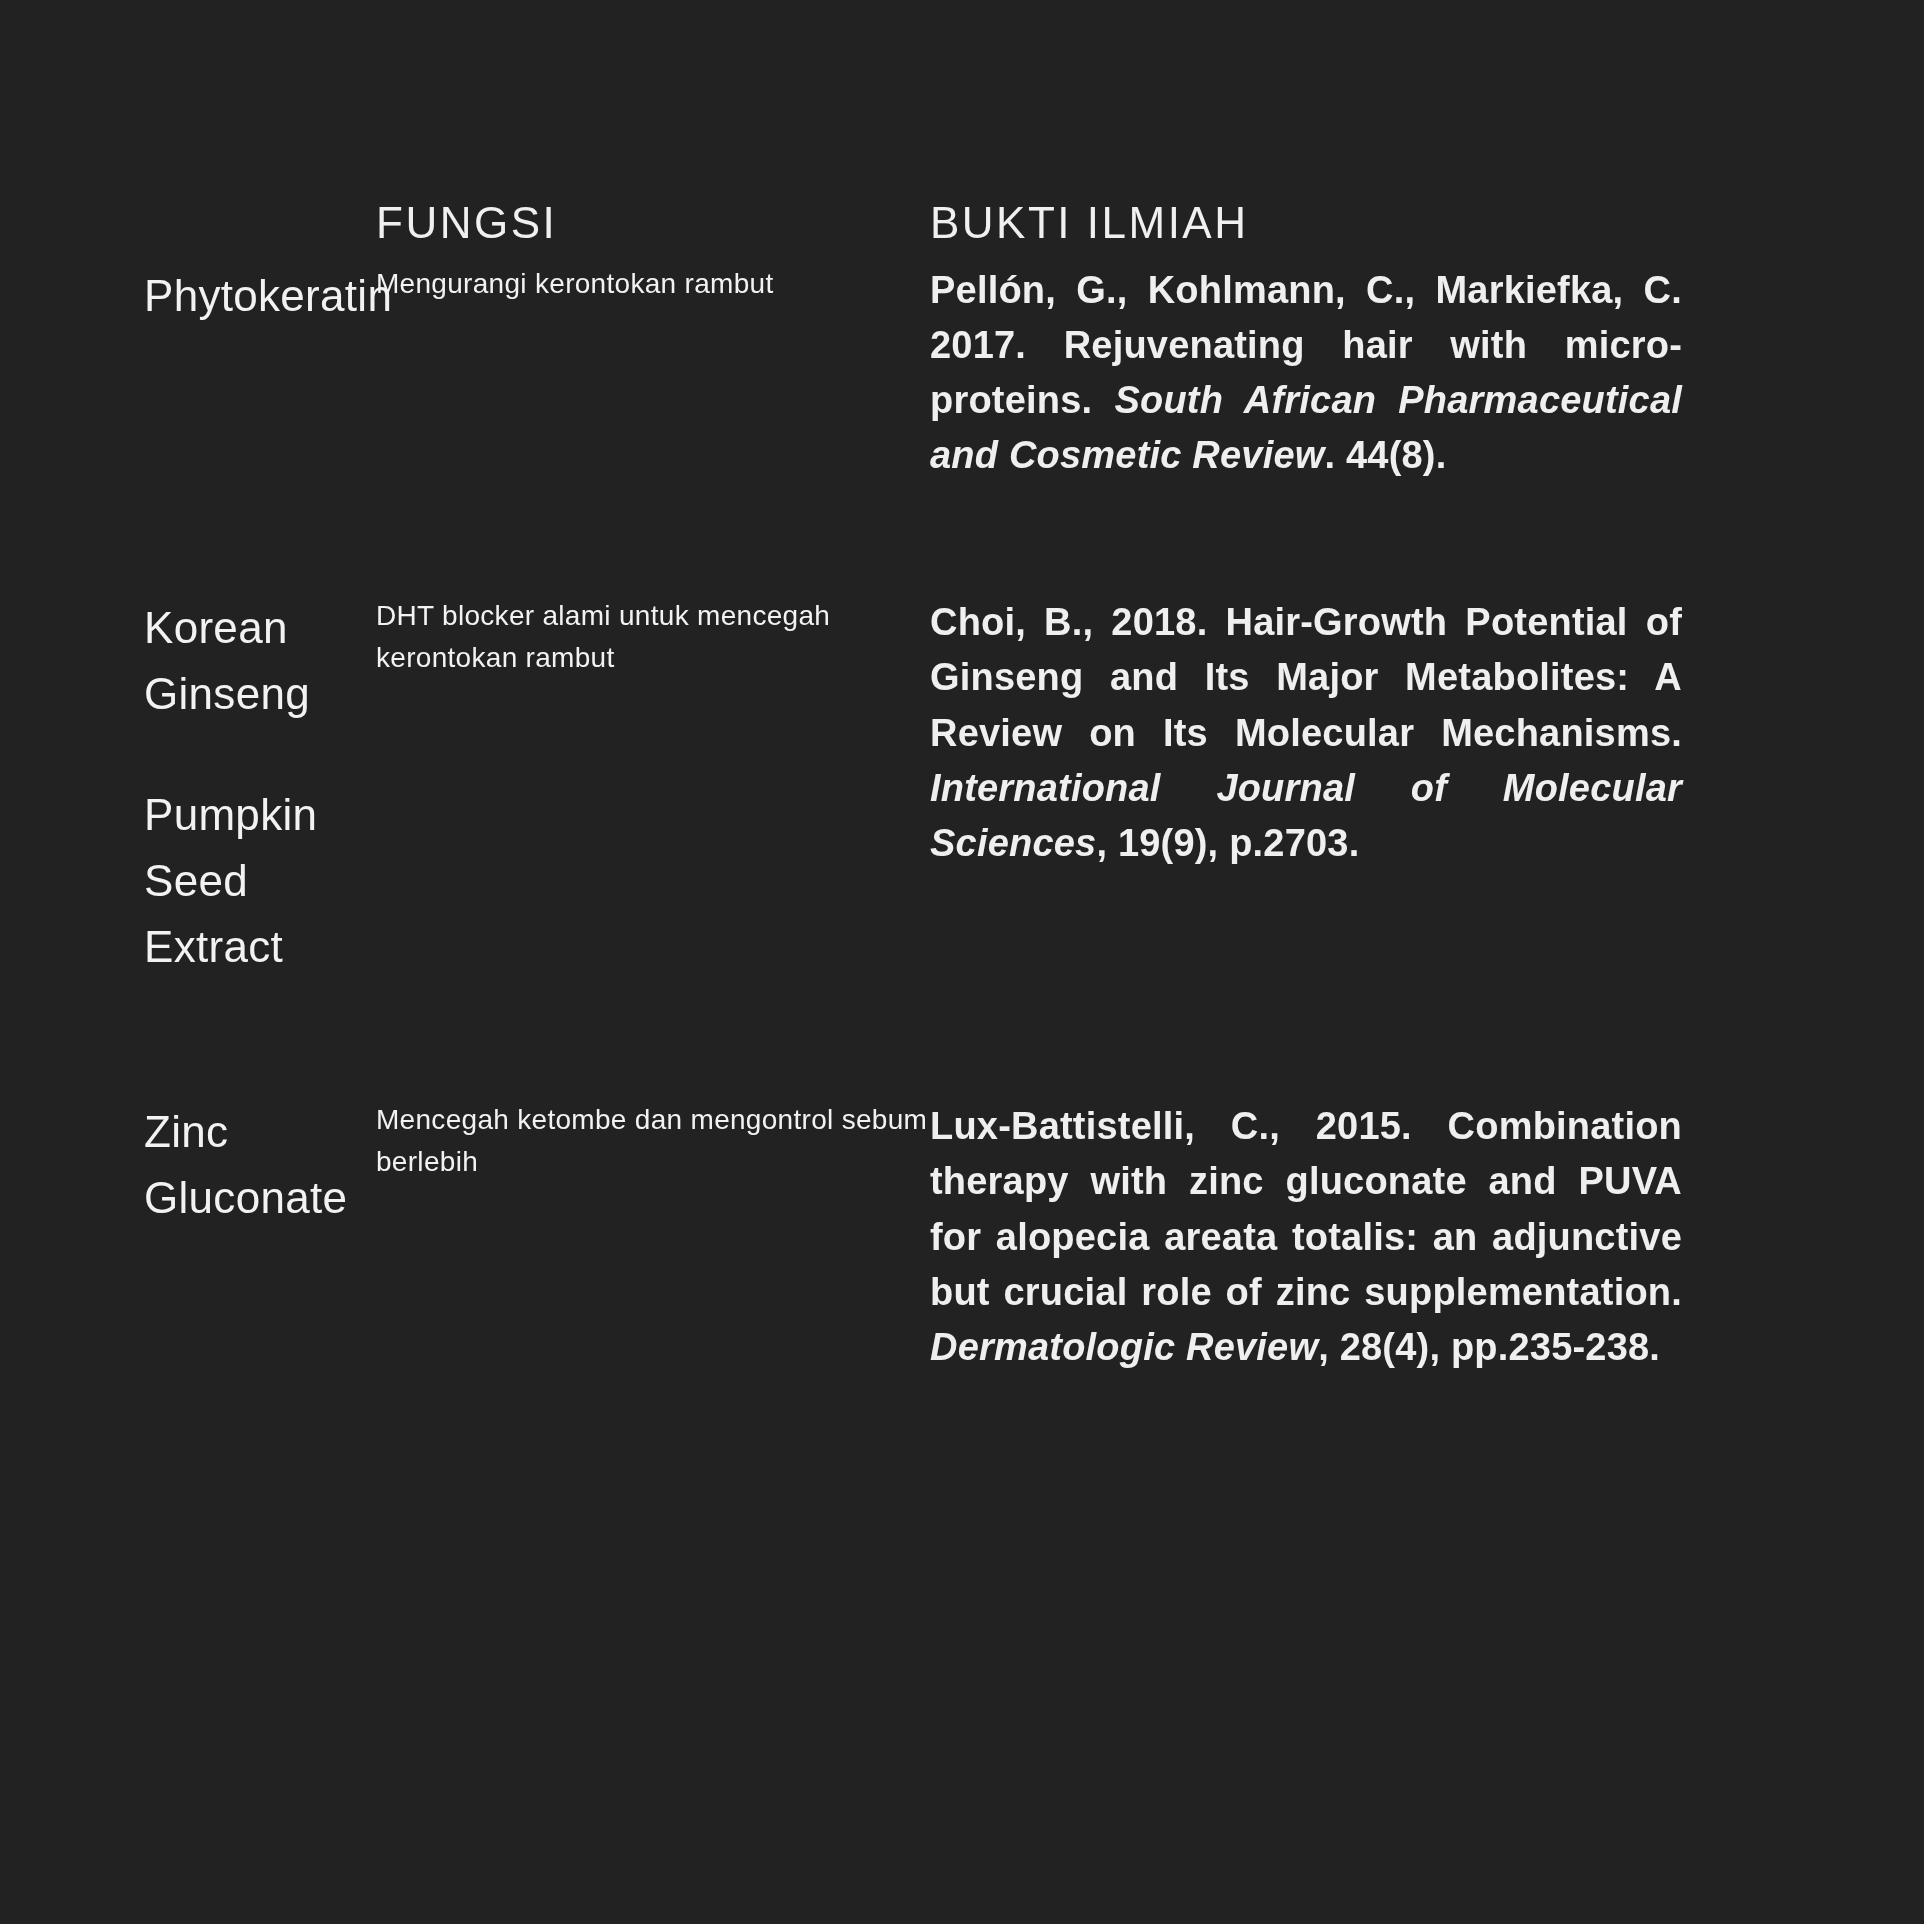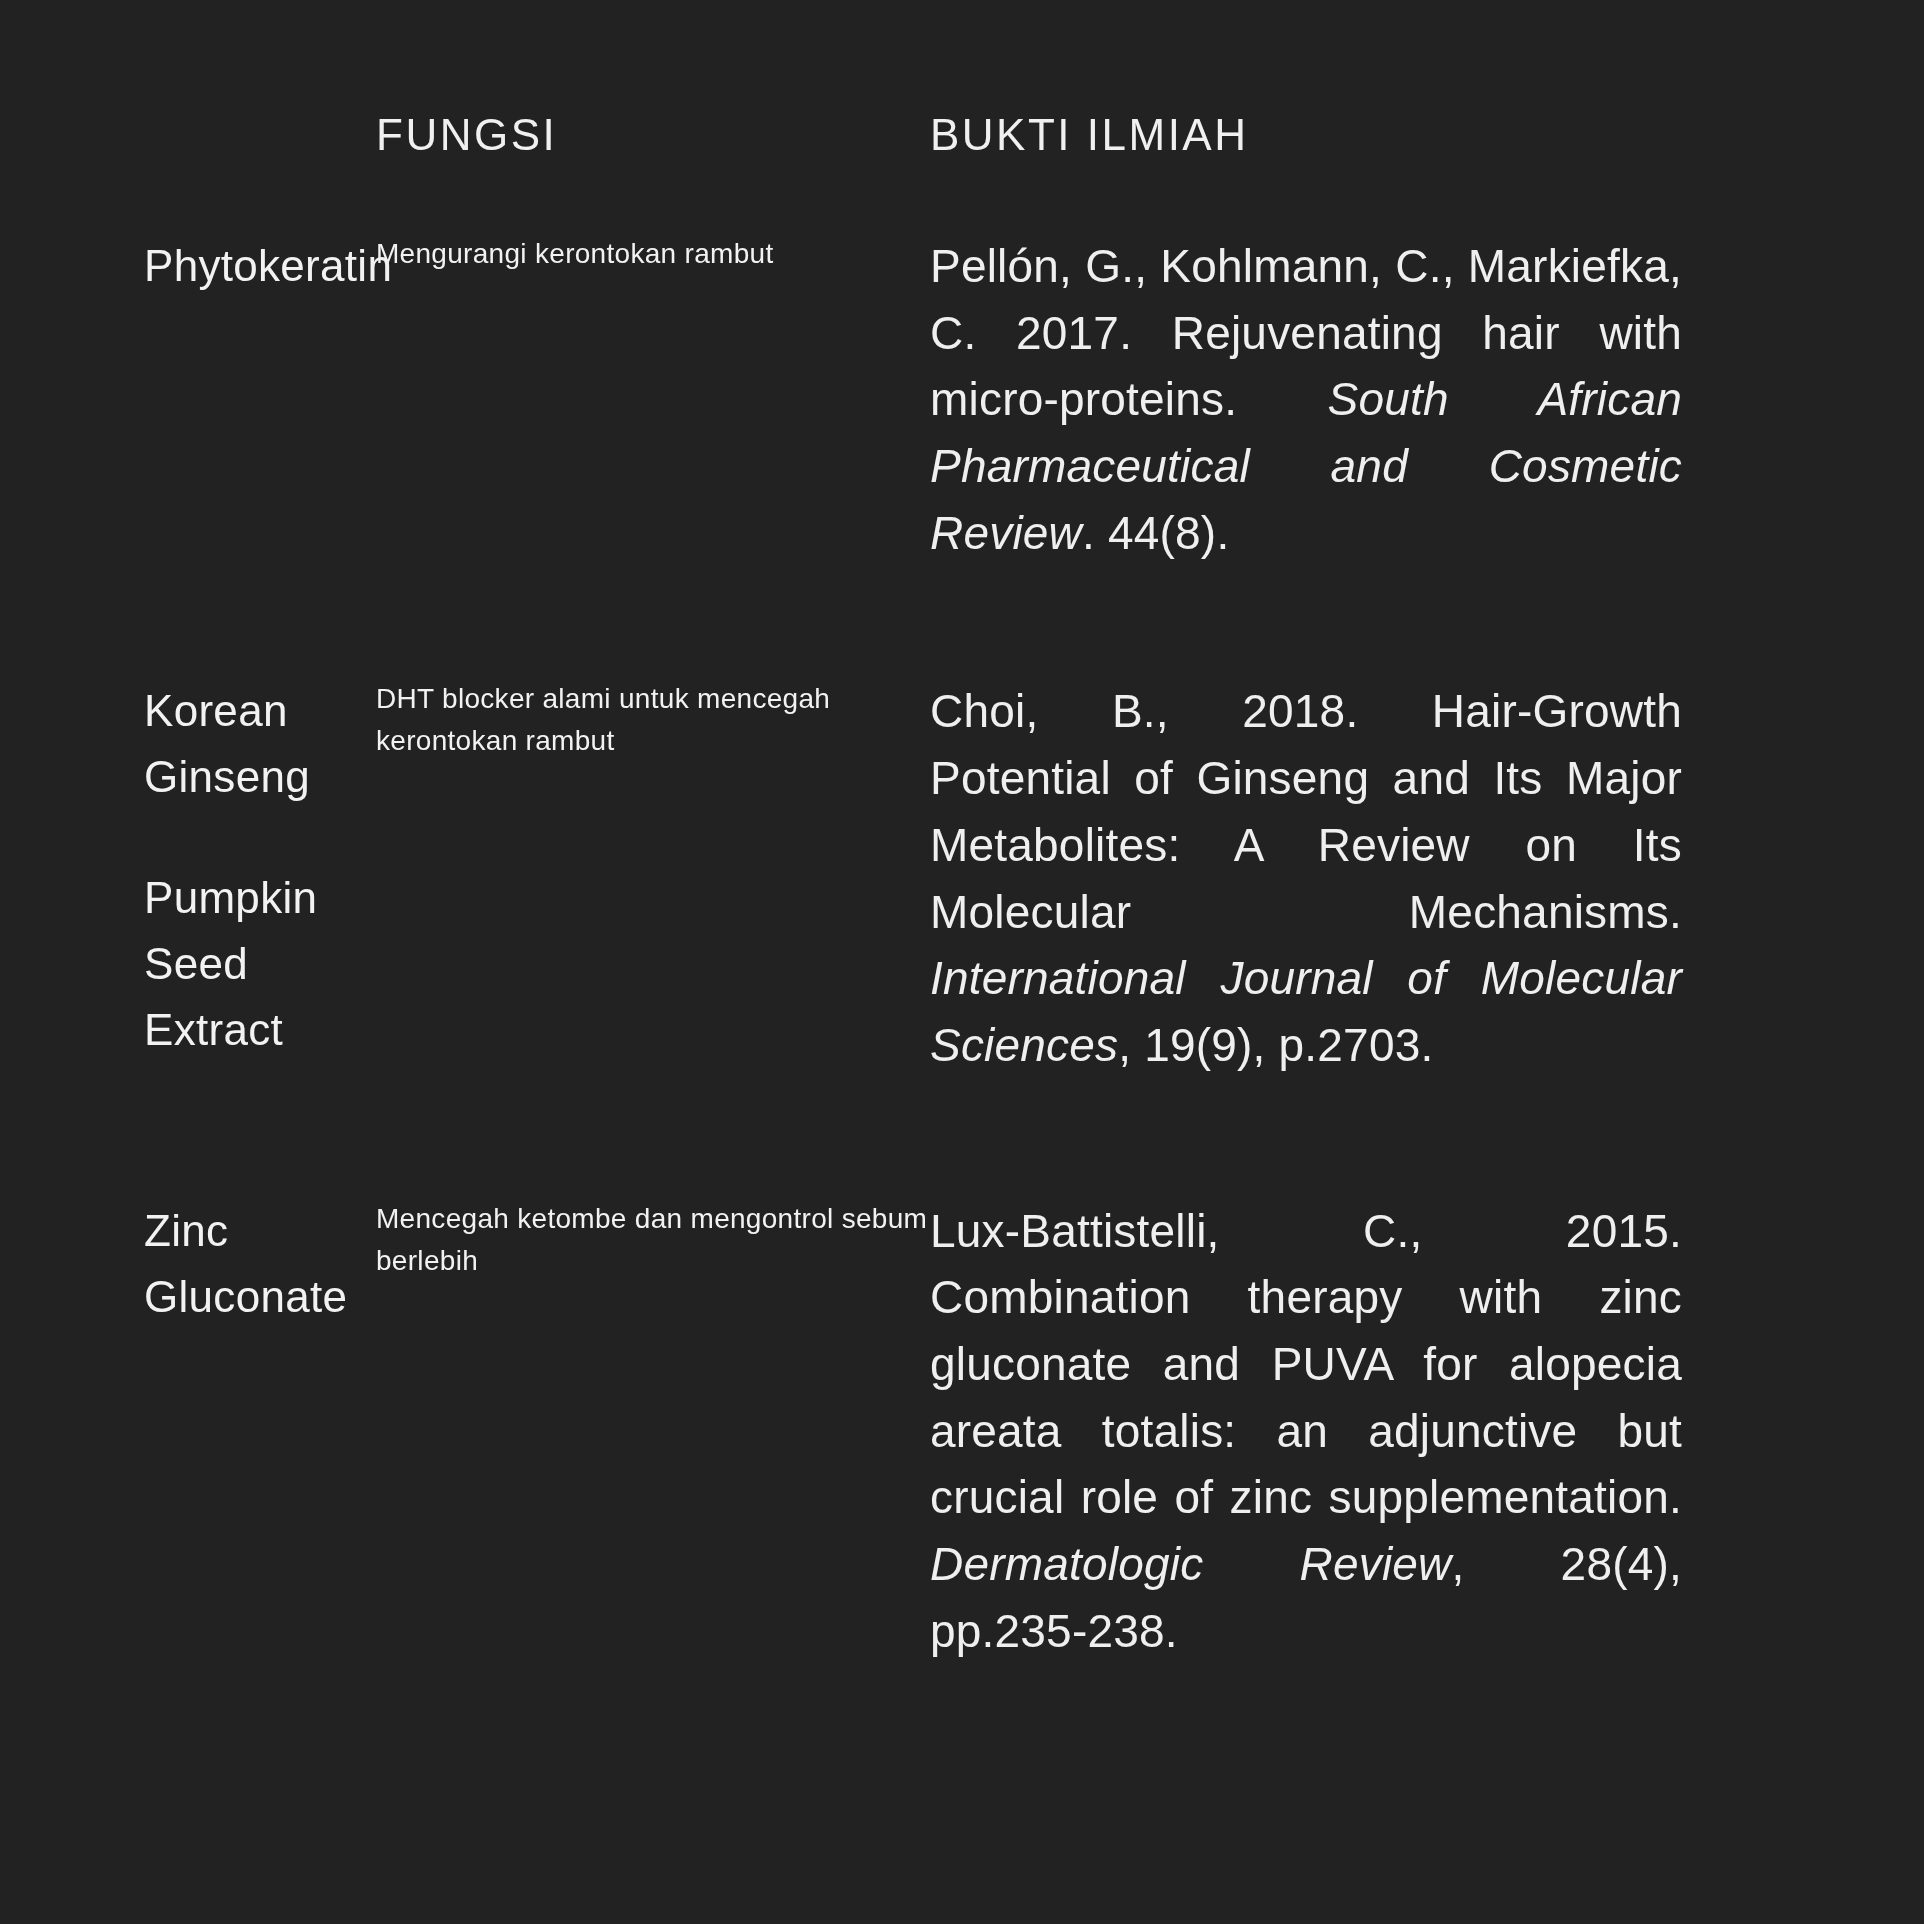--- a/index.html
+++ b/index.html
@@ -36,21 +36,21 @@
     display: flex;
     align-items: flex-start;
   }
 
   
   .col-name   { width: 376px; flex: 0 0 376px; padding-left: 144px; box-sizing: border-box; }
   .col-func   { width: 554px; flex: 0 0 554px; padding-left: 0;     box-sizing: border-box; }
   .col-evid   { width: 752px; flex: 0 0 752px; box-sizing: border-box; }
 
   
-  .header-row { height: 168px; align-items: center; padding-top: 51px; }
+  .header-row { height: 168px; align-items: flex-end; padding-top: 81px; }
 
   .col-head {
     font-size: 44px;
     font-weight: 400;
     letter-spacing: 2.5px;
     color: #f0f0f0;
     line-height: 1.15;
     white-space: nowrap;
   }
   .head-spacer { width: 376px; flex: 0 0 376px; }
@@ -69,23 +69,23 @@
 
   .function-text {
     font-size: 28px;
     line-height: 1.50;
     font-weight: 400;
     color: #f2f2f2;
     letter-spacing: 0.3px;
   }
 
   .evidence-text {
-    font-size: 46px;
+    font-size: 38px;
     line-height: 1.45;
-    font-weight: 400;
+    font-weight: 700;
     color: #efefef;
     text-align: justify;
     text-justify: inter-word;
     letter-spacing: 0.2px;
   }
   .evidence-text i { font-style: italic; }
 
   
   #row-1 { margin-top: 14px; }
   #row-2 { margin-top: 112px; }

